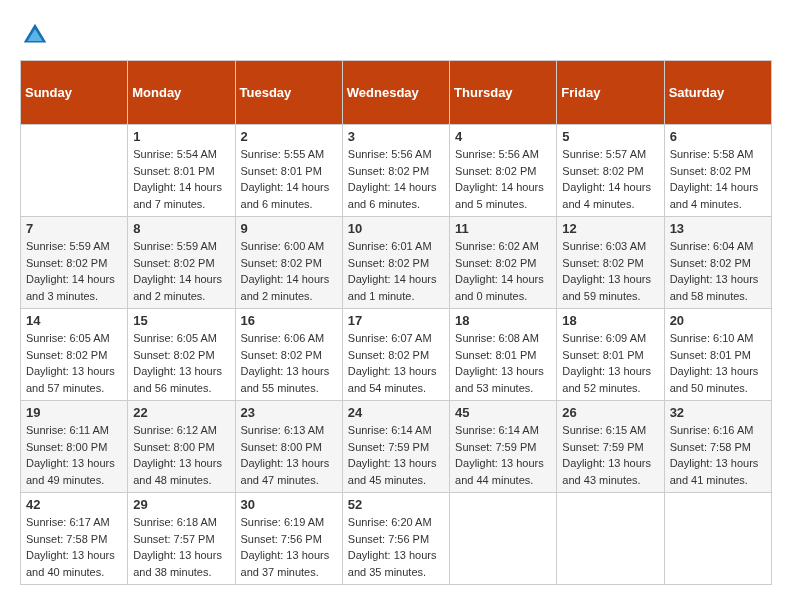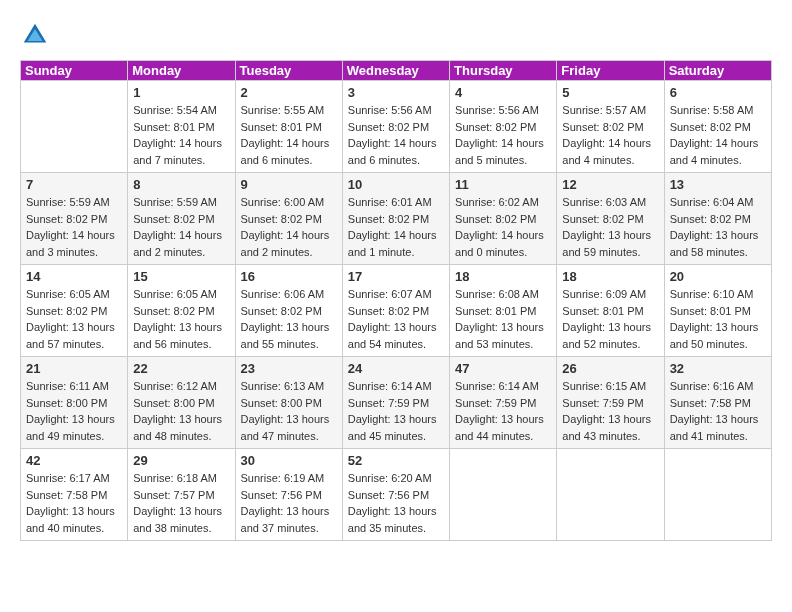--- a/index.html
+++ b/index.html
@@ -43,24 +43,24 @@
     .subtitle {
       font-size: 16px;
       color: #444;
     }
     table {
       width: 100%;
       border-collapse: collapse;
       table-layout: fixed;
     }
     th {
-      background-color: #a21caf;
+      background-color: #c2410c;
       color: #fff;
       font-size: 13px;
-      padding: 2px 4px;
+      padding: 24px 4px;
       text-align: left;
       border: 1px solid #ccc;
     }
     td {
       border: 1px solid #ccc;
       vertical-align: top;
       padding: 4px 5px;
       font-size: 11px;
       color: #333;
       height: 90px;
@@ -200,37 +200,37 @@
           <div class="day-num">18</div>
           <div class="day-info">Sunrise: 6:09 AM<br>Sunset: 8:01 PM<br>Daylight: 13 hours and 52 minutes.</div>
         </td>
         <td>
           <div class="day-num">20</div>
           <div class="day-info">Sunrise: 6:10 AM<br>Sunset: 8:01 PM<br>Daylight: 13 hours and 50 minutes.</div>
         </td>
       </tr>
       <tr>
         <td>
-          <div class="day-num">21</div>
+          <div class="day-num">19</div>
           <div class="day-info">Sunrise: 6:11 AM<br>Sunset: 8:00 PM<br>Daylight: 13 hours and 49 minutes.</div>
         </td>
         <td>
           <div class="day-num">22</div>
           <div class="day-info">Sunrise: 6:12 AM<br>Sunset: 8:00 PM<br>Daylight: 13 hours and 48 minutes.</div>
         </td>
         <td>
           <div class="day-num">23</div>
           <div class="day-info">Sunrise: 6:13 AM<br>Sunset: 8:00 PM<br>Daylight: 13 hours and 47 minutes.</div>
         </td>
         <td>
           <div class="day-num">24</div>
           <div class="day-info">Sunrise: 6:14 AM<br>Sunset: 7:59 PM<br>Daylight: 13 hours and 45 minutes.</div>
         </td>
         <td>
-          <div class="day-num">47</div>
+          <div class="day-num">45</div>
           <div class="day-info">Sunrise: 6:14 AM<br>Sunset: 7:59 PM<br>Daylight: 13 hours and 44 minutes.</div>
         </td>
         <td>
           <div class="day-num">26</div>
           <div class="day-info">Sunrise: 6:15 AM<br>Sunset: 7:59 PM<br>Daylight: 13 hours and 43 minutes.</div>
         </td>
         <td>
           <div class="day-num">32</div>
           <div class="day-info">Sunrise: 6:16 AM<br>Sunset: 7:58 PM<br>Daylight: 13 hours and 41 minutes.</div>
         </td>

